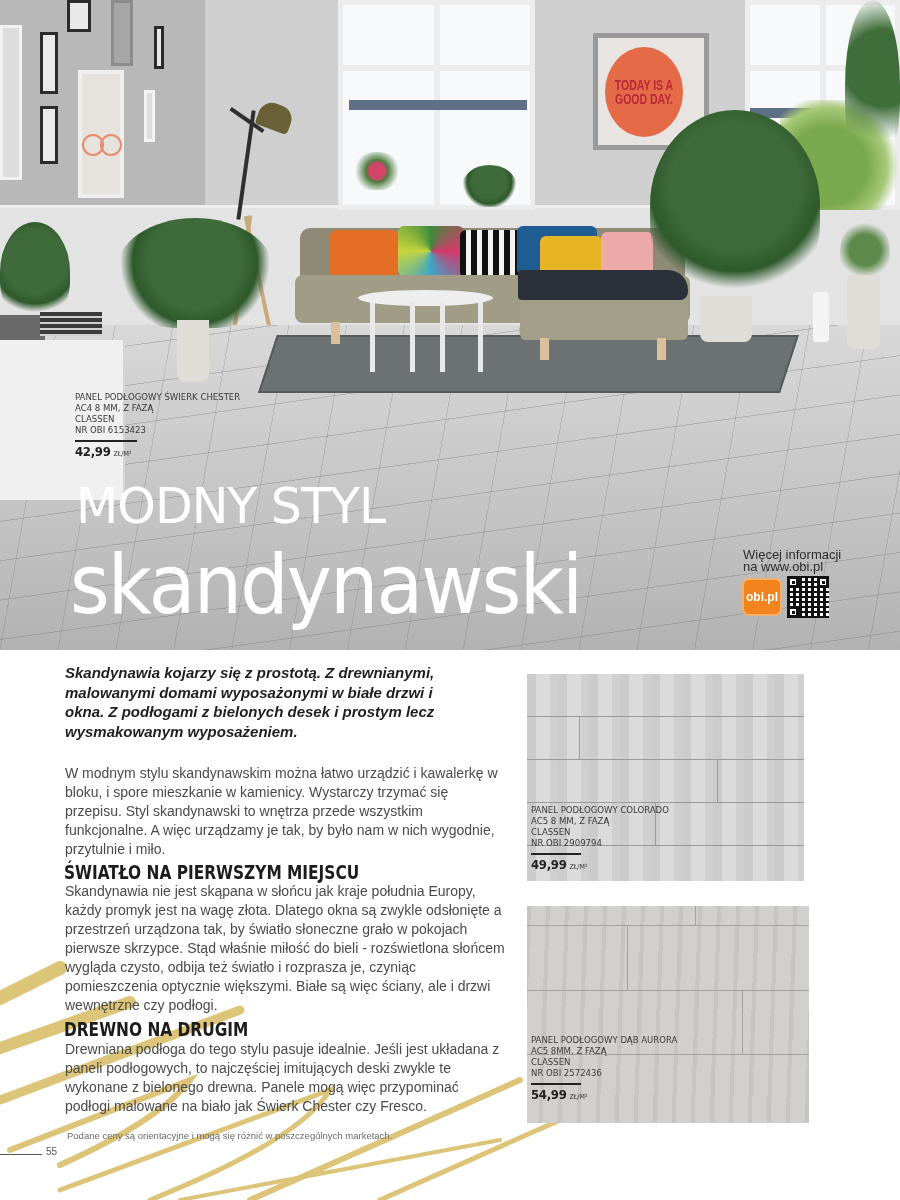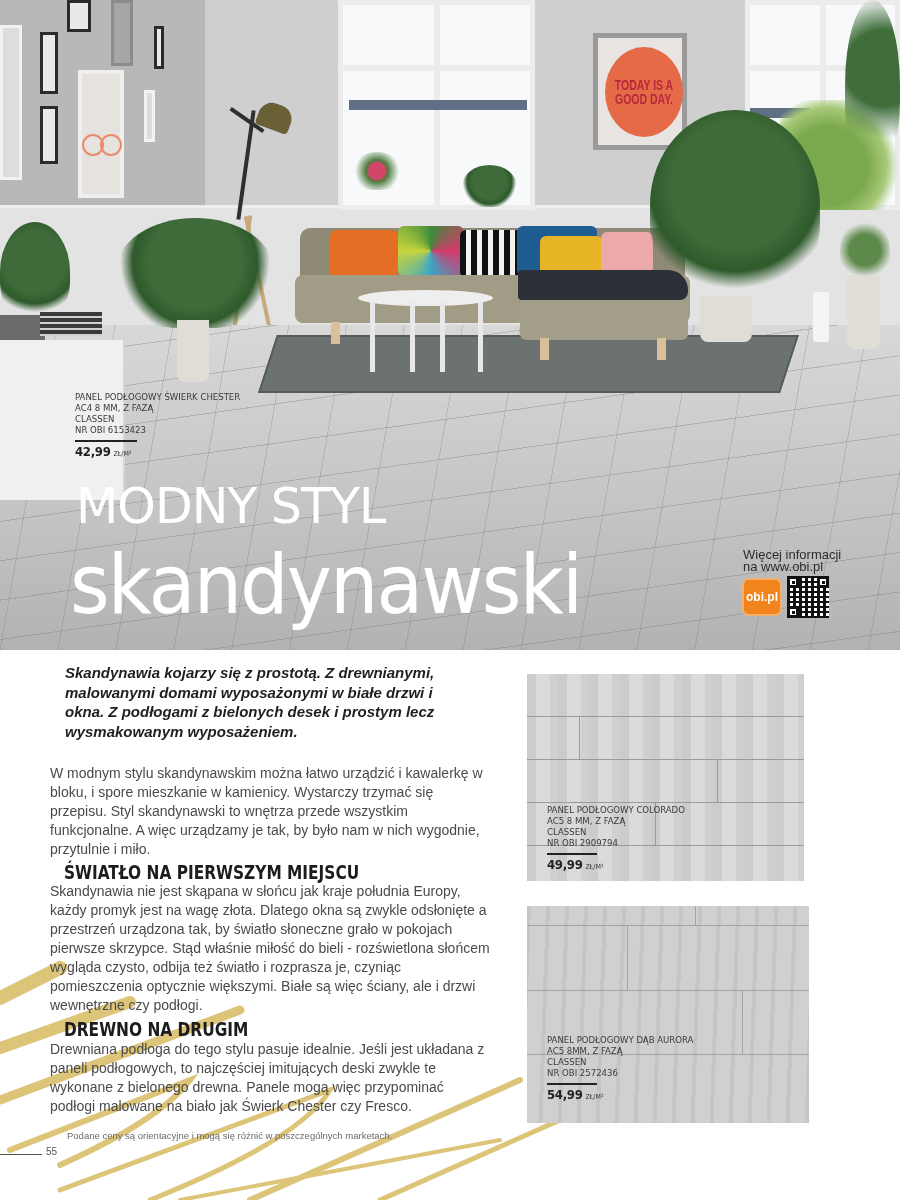--- a/index.html
+++ b/index.html
@@ -19,21 +19,21 @@
       repeating-linear-gradient(100deg, rgba(255,255,255,0) 0 56px, rgba(110,110,110,.25) 56px 57px),
       linear-gradient(180deg, #d8d8d8 0%, #c3c3c3 60%, #b2b2b2 100%); }
   .window { position: absolute; background: #f7f9fb; border: 5px solid #ececec; }
   .window .mull-v { position: absolute; top: 0; bottom: 0; width: 6px; background: #ececec; left: 50%; margin-left: -3px; }
   .window .mull-h { position: absolute; left: 0; right: 0; height: 6px; background: #ececec; top: 38%; }
   .roofline { position: absolute; height: 10px; background: #5f6f86; }
   .trees { position: absolute; background: radial-gradient(circle at 40% 60%, #7aa84c 0 40%, #a7c978 60%, rgba(255,255,255,0) 72%); }
   .frame { position: absolute; border: 3px solid #2b2b2b; background: #e9e9e9; }
   .frame.white { border-color: #f2f2f2; background: #ddd; }
   .frame.grey { border-color: #8c8c8c; background: #a6a6a6; }
-  .poster { position: absolute; left: 593px; top: 33px; width: 94px; height: 117px; border: 5px solid #9a9a9a; background: #e7e4e1; }
+  .poster { position: absolute; left: 593px; top: 33px; width: 116px; height: 117px; border: 5px solid #9a9a9a; background: #e7e4e1; }
   .poster .circle { position: absolute; left: 7px; top: 9px; width: 78px; height: 90px; border-radius: 50%; background: #e56b48; display: flex; align-items: center; justify-content: center; text-align: center; }
   .poster .circle span { font-family: "Liberation Sans", sans-serif; font-weight: 700; color: #b8283a; font-size: 14px; line-height: 14px; letter-spacing: 0; transform: scaleX(.75); }
   .bike { position: absolute; left: 78px; top: 70px; width: 46px; height: 128px; border: 4px solid #efefef; background: #e6e2de; }
   .bike .w1, .bike .w2 { position: absolute; width: 22px; height: 22px; border: 2px solid #e98b6c; border-radius: 50%; top: 60px; }
   .bike .w1 { left: 0; } .bike .w2 { left: 18px; }
   .lamp-pole { position: absolute; width: 4px; background: #2f2f2f; }
   .lamp-shade { position: absolute; left: 258px; top: 104px; width: 34px; height: 26px; background: #6a6036; border-radius: 14px 14px 4px 4px; transform: rotate(20deg); }
   .lamp-leg { position: absolute; width: 4px; background: #c7a97c; }
   .sofa-back { position: absolute; left: 300px; top: 228px; width: 385px; height: 60px; background: #8f8a76; border-radius: 10px; }
   .sofa-seat { position: absolute; left: 295px; top: 275px; width: 395px; height: 48px; background: #a19c86; border-radius: 8px; }
@@ -64,21 +64,21 @@
   .qr { position: absolute; left: 787px; top: 576px; width: 42px; height: 42px; background: #fff;
     background-image:
       linear-gradient(90deg, #111 50%, transparent 50%),
       linear-gradient(#111 50%, transparent 50%);
     background-size: 6px 6px, 5px 5px; }
   .qr .corner { position: absolute; width: 12px; height: 12px; border: 3px solid #111; background: #fff; }
   .qr .corner::after { content: ""; position: absolute; left: 2px; top: 2px; width: 3px; height: 3px; background: #111; }
 
   
   .lead { position: absolute; left: 65px; top: 663px; width: 410px; font-family: "Liberation Sans", sans-serif; font-style: italic; font-weight: 700; font-size: 15px; line-height: 19.5px; color: #1f1f1f; }
-  .para { position: absolute; left: 50px; width: 440px; font-family: "Liberation Sans", sans-serif; font-size: 14px; line-height: 19px; color: #4a4a4a; }
+  .para { position: absolute; left: 65px; width: 440px; font-family: "Liberation Sans", sans-serif; font-size: 14px; line-height: 19px; color: #4a4a4a; }
   .p1 { top: 764px; }
   .h2 { position: absolute; left: 64px; font-family: "DejaVu Sans Condensed", "DejaVu Sans", sans-serif; font-weight: 700; font-size: 19px; color: #1c1c1c; letter-spacing: 0; transform: scaleX(.9); transform-origin: left; line-height: 22px; }
   .h2a { top: 861px; }
   .p2 { top: 882px; }
   .h2b { top: 1018px; }
   .p3 { top: 1040px; }
   .disclaimer { position: absolute; left: 67px; top: 1130px; font-family: "Liberation Sans", sans-serif; font-size: 9.5px; color: #6a6a6a; }
   .page-rule { position: absolute; left: 0; top: 1154px; width: 42px; height: 1px; background: #555; }
   .page-num { position: absolute; left: 46px; top: 1146px; font-size: 10px; color: #555; }
 
@@ -89,21 +89,21 @@
       linear-gradient(180deg, transparent 0 42px, #9a9a9a 42px 43px, transparent 43px 85px, #9a9a9a 85px 86px, transparent 86px 128px, #9a9a9a 128px 129px, transparent 129px 171px, #9a9a9a 171px 172px, transparent 172px),
       repeating-linear-gradient(90deg, rgba(170,170,170,.25) 0 9px, rgba(230,230,230,.25) 9px 23px, rgba(190,190,190,.3) 23px 31px),
       #d7d7d7; }
   .tile-1 .seam { position: absolute; width: 1px; background: #9a9a9a; }
   .tile-2 { left: 527px; top: 906px; width: 282px; height: 217px;
     background:
       linear-gradient(180deg, transparent 0 19px, #a3a3a3 19px 20px, transparent 20px 84px, #a3a3a3 84px 85px, transparent 85px 148px, #a3a3a3 148px 149px, transparent 149px),
       repeating-linear-gradient(92deg, rgba(160,160,160,.18) 0 4px, rgba(220,220,220,.18) 4px 19px),
       #cfcdcb; }
   .tile-2 .seam { position: absolute; width: 1px; background: #a3a3a3; }
-  .tile-caption { position: absolute; left: 20px; font-family: "DejaVu Sans Condensed", "DejaVu Sans", sans-serif; font-size: 9.5px; line-height: 11px; color: #3b3b3b; text-transform: uppercase; }
+  .tile-caption { position: absolute; left: 4px; font-family: "DejaVu Sans Condensed", "DejaVu Sans", sans-serif; font-size: 9.5px; line-height: 11px; color: #3b3b3b; text-transform: uppercase; }
   .tile-caption .rule { width: 50px; height: 2px; background: #222; margin: 5px 0 4px 0; }
   .tile-1 .tile-caption { top: 130px; }
   .tile-2 .tile-caption { top: 128px; }
 
   
   .scribble { position: absolute; left: 0; top: 950px; width: 560px; height: 250px; pointer-events: none; }
 </style>
 </head>
 <body>
 

